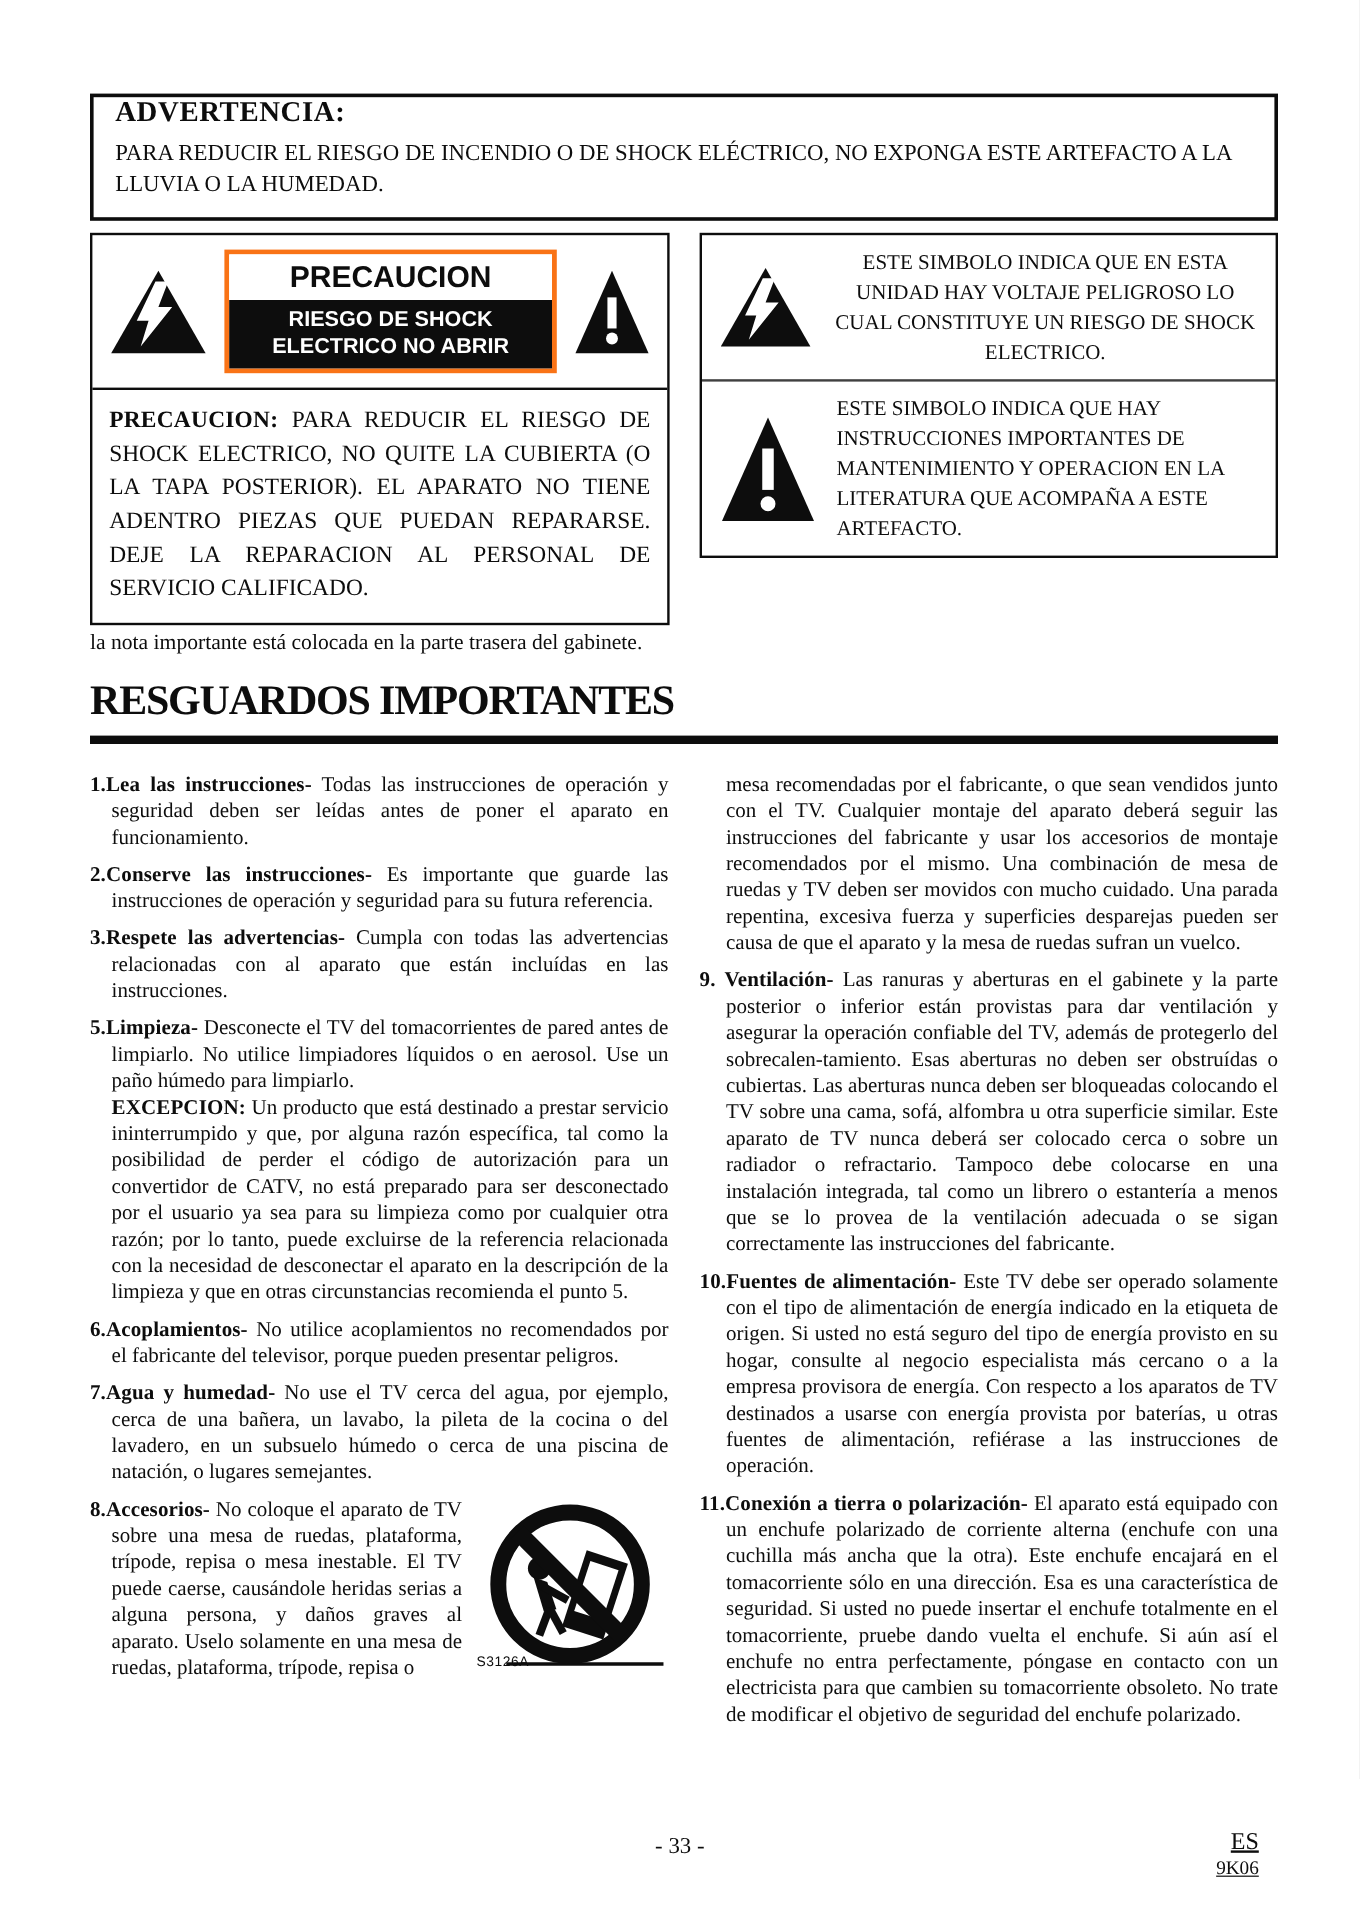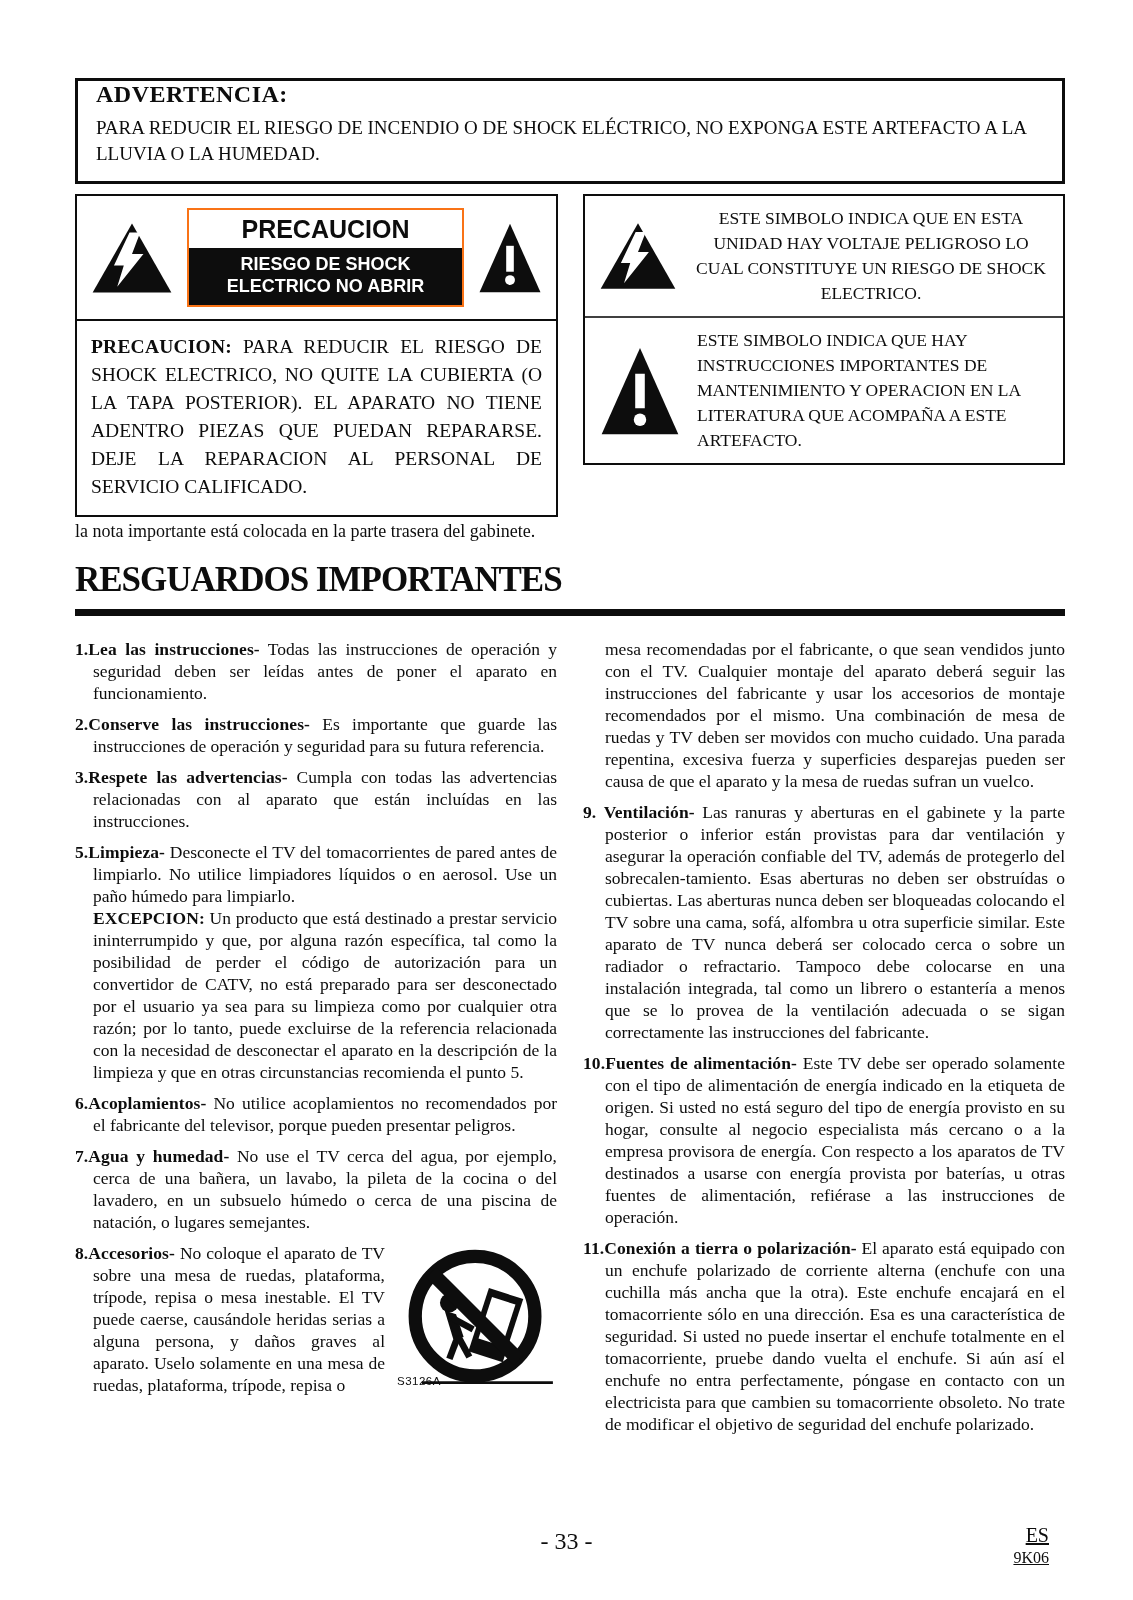--- a/index.html
+++ b/index.html
@@ -14,21 +14,21 @@
 
   
   .warning-box { border:3px solid #0d0d0d; padding:0 18px 14px 18px; }
   .warning-title { font-size:24px; font-weight:bold; letter-spacing:.5px; margin-bottom:7px; }
   .warning-text { font-size:19px; line-height:26px; }
 
   
   .boxes-row { display:flex; margin-top:10px; align-items:flex-start; }
   .caution-box { width:483px; border:2px solid #0d0d0d; }
   .caution-top { display:flex; align-items:center; padding:12px 14px; border-bottom:2px solid #0d0d0d; }
-  .caution-label-box { flex:1; border:2px solid #f97316; margin:0 14px; text-align:center; }
+  .caution-label-box { flex:1; border:4px solid #f97316; margin:0 14px; text-align:center; }
   .caution-label-title { font-family:"Liberation Sans", sans-serif; font-weight:bold; font-size:25px; padding:5px 0 4px 0; background:#fff; }
   .caution-label-sub { background:#0d0d0d; color:#fff; font-family:Liberation Sans, sans-serif; font-weight:bold; font-size:18px; line-height:22px; padding:5px 0 8px 0; }
   .caution-body { padding:12px 14px 14px 14px; font-size:19.5px; line-height:28px; text-align:justify; }
   .caution-body b { letter-spacing:.2px; }
 
   .symbols-box { width:482px; margin-left:25px; border:2px solid #0d0d0d; }
   .symbol-row { display:flex; align-items:center; padding:10px 14px; }
   .symbol-row.first { border-bottom:2px solid #404040;text-align:center; }
   .symbol-text { margin-left:16px; font-size:17.5px; line-height:25px; flex:1; }
 
@@ -46,21 +46,21 @@
   .item { padding-left:18px; text-indent:-18px; margin-bottom:9px; }
   .col-right .item { padding-left:22px; text-indent:-22px; }
   .item b { letter-spacing:.1px; }
   .continuation { padding-left:22px; margin-bottom:9px; }
 
   
   .figure { float:right; width:162px; height:158px; position:relative; margin:2px 0 4px 10px; text-indent:0; }
   .figure-label { position:absolute; left:2px; bottom:10px; font-family:"Liberation Sans", sans-serif; font-size:11.5px; letter-spacing:.5px; }
 
   
-  .page-number { position:absolute; left:0; width:1133px; top:1528px; text-align:center; font-size:24px; }
+  .page-number { position:absolute; left:0; width:1133px; top:1528px; text-align:center; font-size:19px; }
   .lang-block { position:absolute; right:84px; top:1524px; text-align:right;text-decoration:underline; }
   .language-code { font-size:20px; }
   .revision-code { font-size:16px; margin-top:2px; }
 </style>
 </head>
 <body>
 
 <div class="page">
   <div class="content">
 

